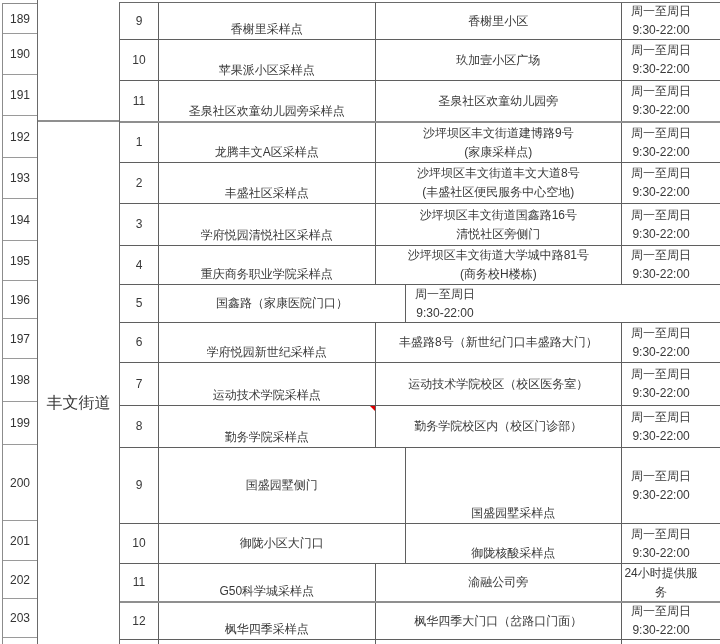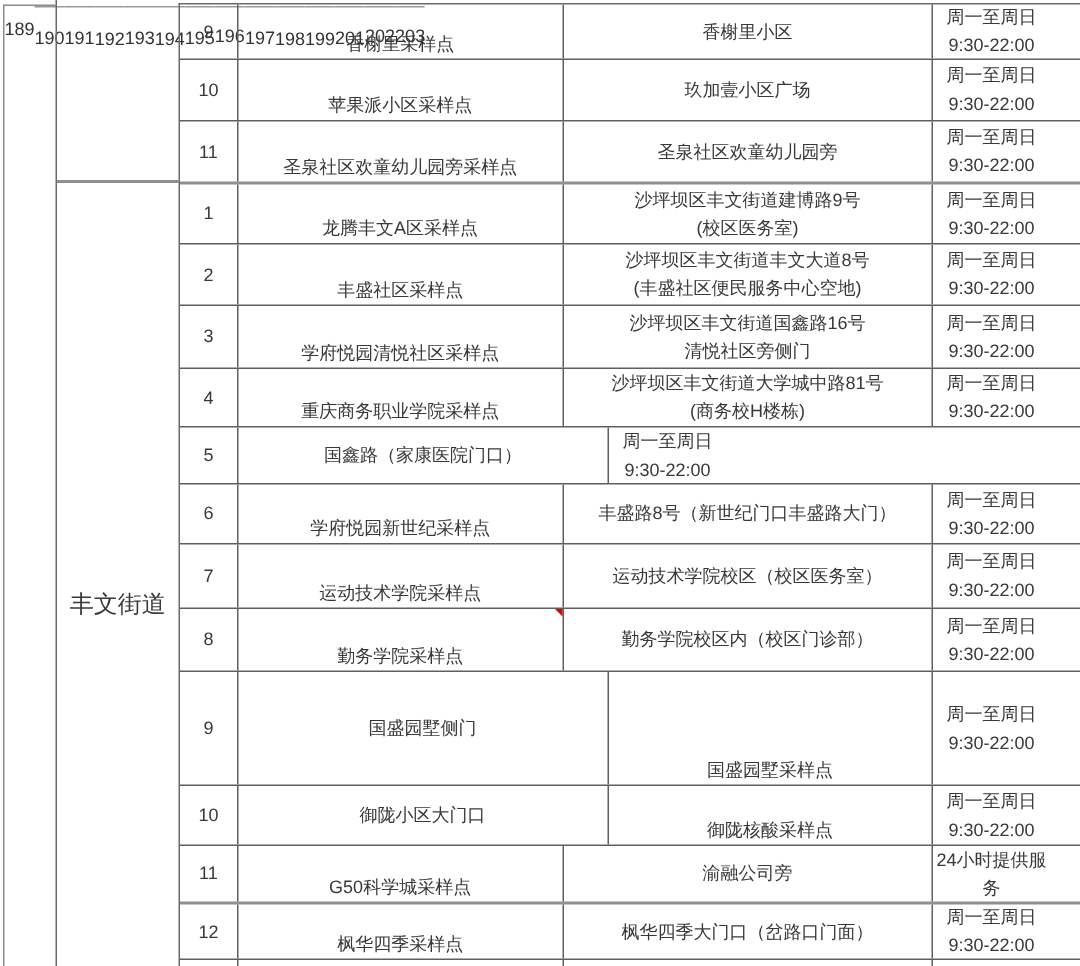--- a/index.html
+++ b/index.html
@@ -4,21 +4,21 @@
 <style>
   html,body{margin:0;padding:0;background:#fff;}
   .table-wrap{
     position:relative;width:720px;height:644px;background:#fff;overflow:hidden;
     font-family:"Liberation Sans","DejaVu Sans",sans-serif;color:#383838;
   }
   
   .seq-col{
     position:absolute;left:2px;top:3px;bottom:0;width:35px;
     border-left:1px solid #8c8c8c;border-top:1px solid #8c8c8c;
-    display:flex;flex-direction:row;box-sizing:border-box;
+    display:flex;flex-direction:column;box-sizing:border-box;
   }
   .seq-box{
     box-sizing:border-box;border-top:1px solid #9a9a9a;
     display:flex;align-items:center;justify-content:center;
     font-size:12px;color:#333;flex:0 0 auto;
   }
   .seq-box:first-child{border-top:none;}
   
   .street-col{
     position:absolute;left:37px;top:0;bottom:0;width:82px;
@@ -84,20 +84,23 @@
       </div>
     <div class="seq-box" style="height:40px">
         <span>197</span>
       </div>
     <div class="seq-box" style="height:43px">
         <span>198</span>
       </div>
     <div class="seq-box" style="height:43px">
         <span>199</span>
       </div>
+    <div class="seq-box" style="height:76px">
+        <span>200</span>
+      </div>
     <div class="seq-box" style="height:40px">
         <span>201</span>
       </div>
     <div class="seq-box" style="height:38px">
         <span>202</span>
       </div>
     <div class="seq-box" style="height:39px">
         <span>203</span>
       </div>
     <div class="seq-box" style="height:7px"></div>
@@ -160,21 +163,21 @@
 
     <div class="row sep-heavy" style="height:41px">
       <div class="cell c-num">
           <span>1</span>
         </div>
       <div class="cell c-name">
           <span>龙腾丰文A区采样点</span>
         </div>
       <div class="cell c-addr">
           <span>沙坪坝区丰文街道建博路9号</span>
-          <span>(校区医务室)</span>
+          <span>(家康采样点)</span>
         </div>
       <div class="cell c-hours">
           <span>周一至周日</span>
           <span>9:30-22:00</span>
         </div>
     </div>
 
     <div class="row" style="height:41px">
       <div class="cell c-num">
           <span>2</span>

